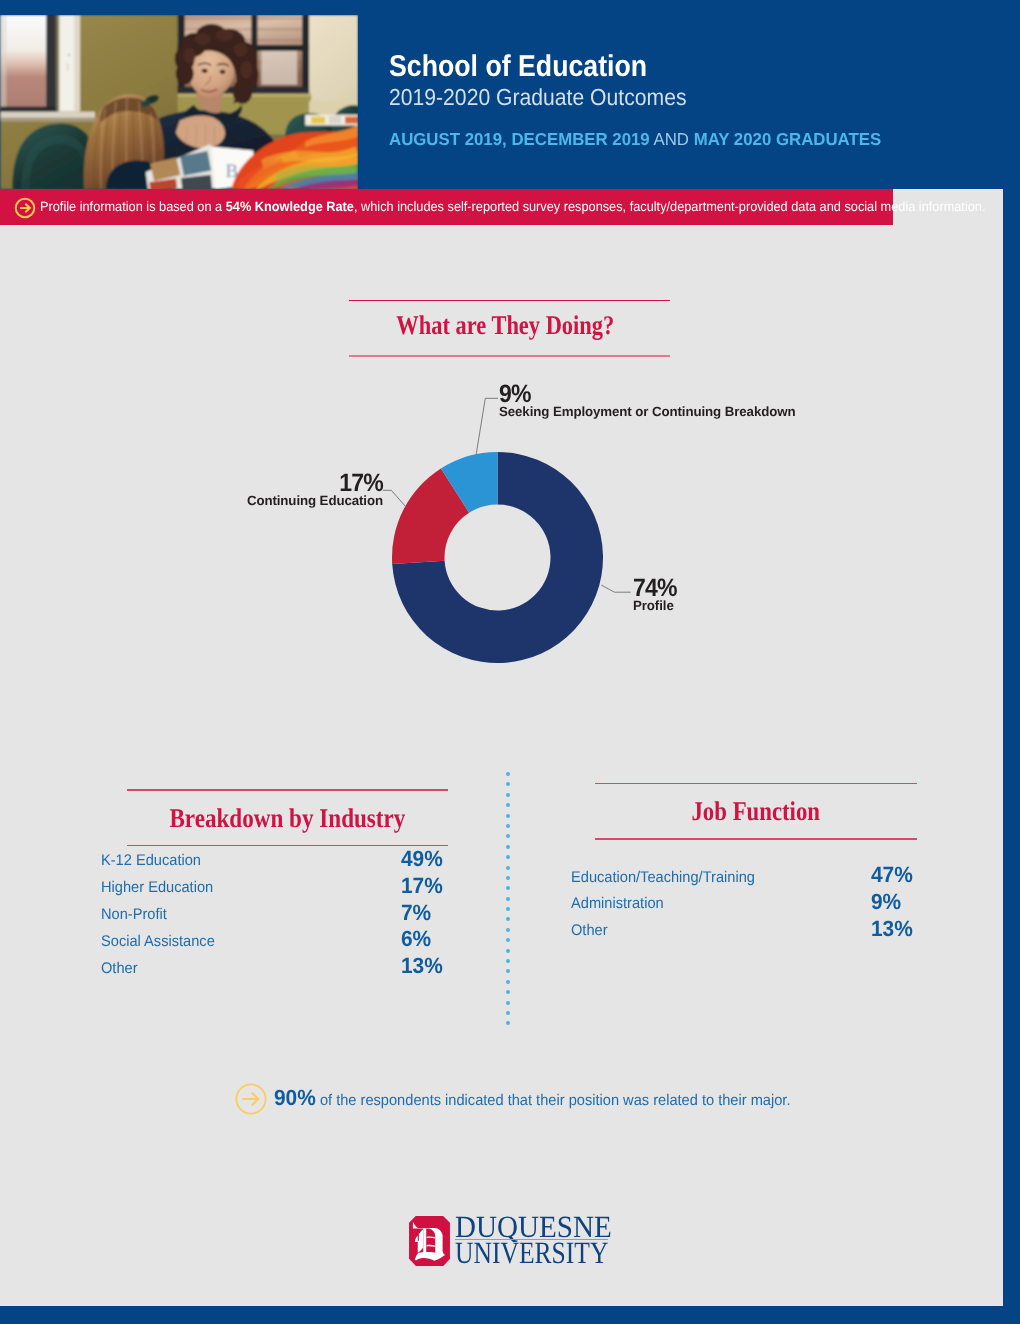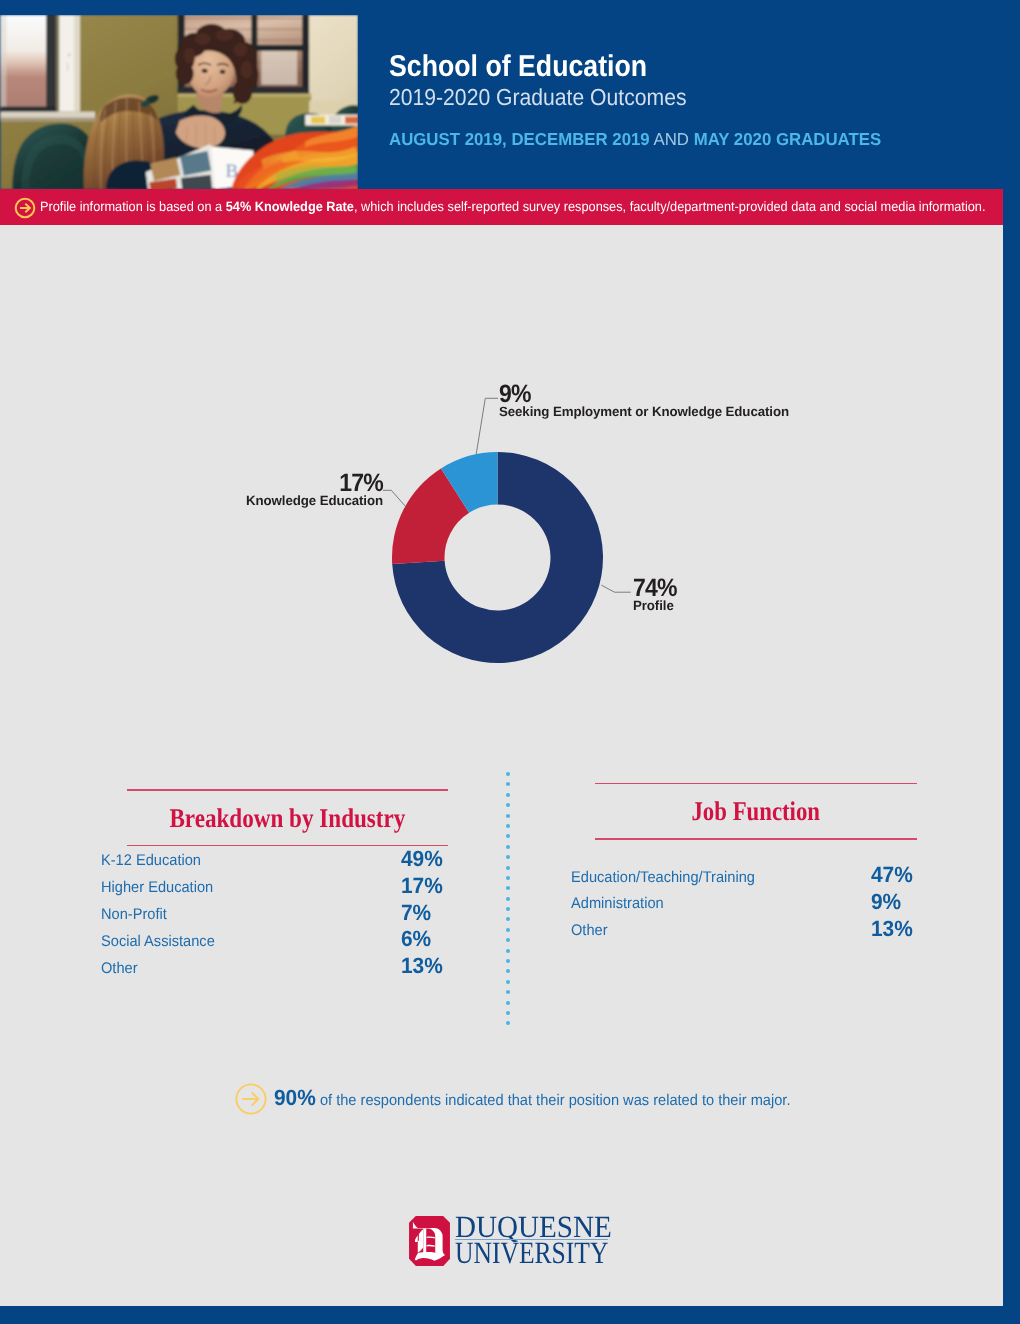--- a/index.html
+++ b/index.html
@@ -25,21 +25,21 @@
          transform:scaleX(0.89);transform-origin:left top;}
   .subtitle{position:absolute;left:-0.5px;top:73px;font-size:23.3px;color:#d3dfec;font-weight:400;
             line-height:1;white-space:nowrap;display:inline-block;
             transform:scaleX(0.908);transform-origin:left top;}
   .grads{position:absolute;left:-0.5px;top:118px;font-size:17.3px;font-weight:bold;color:#4cb8e8;
          line-height:1;white-space:nowrap;display:inline-block;
          transform:scaleX(0.973);transform-origin:left top;}
   .grads .and{font-weight:400;color:#9ec9e6;}
 
   
-  .kbar{position:absolute;left:0;top:189px;width:1003px;height:36px;background:#d11242;}
+  .kbar{position:absolute;left:0;top:189px;width:893px;height:36px;background:#d11242;}
   .kbar-icon{position:absolute;left:13.5px;top:8.3px;width:22px;height:22px;}
   .kbar-text{position:absolute;left:40.2px;top:11px;color:#fff;font-size:13.6px;font-weight:400;
              line-height:1;white-space:nowrap;display:inline-block;
              transform:scaleX(0.938);transform-origin:left top;}
   .kbar-text .hl{font-weight:bold;}
 
   
   .sec-head{position:absolute;}
   .rule{position:absolute;left:0;background:#d11242;}
   .sec-title{position:absolute;left:0;width:100%;text-align:center;white-space:nowrap;
@@ -296,42 +296,47 @@
 
   <div class="kbar">
     <svg class="kbar-icon" viewBox="0 0 22 22" xmlns="http://www.w3.org/2000/svg">
       <circle cx="11" cy="11" r="9.3" fill="none" stroke="#fac751" stroke-width="2"></circle>
       <path d="M6.0 11 H15.6" stroke="#fac751" stroke-width="2" fill="none" stroke-linecap="butt"></path>
       <path d="M11.3 6.8 L15.9 11 L11.3 15.2" stroke="#fac751" stroke-width="2" fill="none" stroke-linecap="butt" stroke-linejoin="miter"></path>
     </svg>
     <div class="kbar-text"><span>Profile information is based on a</span><span>&nbsp;</span><span class="hl">54% Knowledge Rate</span><span>, which includes self-reported survey responses, faculty/department-provided data and social media information.</span></div>
   </div>
 
+  <div class="sec-head" style="left:349px;top:299.5px;width:320.5px;height:60px;">
+    <div class="rule" style="top:0;width:320.5px;height:1.6px;background:#d11242;"></div>
+    <div class="sec-title" style="top:12.3px;font-size:27px;transform:scaleX(0.831);left:-4px;">What are They Doing?</div>
+    <div class="rule" style="top:55.5px;width:320.5px;height:1.6px;background:#e4798f;"></div>
+  </div>
 
   <svg class="donut" style="left:250px;top:380px;" width="520" height="290" viewBox="0 0 520 290" xmlns="http://www.w3.org/2000/svg">
 
     <g>
       <path d="M 247.5 72 A 105.5 105.5 0 1 1 142.20818015081736 184.12439981034262 L 194.6045833933016 180.82789753505364 A 53 53 0 1 0 247.5 124.5 Z" fill="#1e356c"></path>
       <path d="M 142.20818015081736 184.12439981034262 A 105.5 105.5 0 0 1 190.9702731297158 88.42340385953743 L 219.10117986611314 132.75061994839322 A 53 53 0 0 0 194.6045833933016 180.82789753505364 Z" fill="#c21f38"></path>
       <path d="M 190.9702731297158 88.42340385953743 A 105.5 105.5 0 0 1 247.4999999999999 72 L 247.49999999999994 124.5 A 53 53 0 0 0 219.10117986611314 132.75061994839322 Z" fill="#2b94d5"></path>
     </g>
     <g stroke="#7b7c7e" stroke-width="1" fill="none">
       <path d="M 226.2 74.2 L 235.3 18.3 L 248 18.3"></path>
       <path d="M 155.6 126.5 L 141.3 110.3 L 133 110.3"></path>
       <path d="M 351.3 205.1 L 364.5 212.2 L 380.7 212.2"></path>
     </g>
   </svg>
 
   <div class="lab" style="left:499px;top:382px;">
     <span class="lab-pct">9%</span>
-    <span class="lab-txt">Seeking Employment or Knowledge Education</span>
+    <span class="lab-txt">Seeking Employment or Continuing Breakdown</span>
   </div>
   <div class="lab right-al" style="left:0px;top:471px;width:383px;">
     <span class="lab-pct">17%</span>
-    <span class="lab-txt">Knowledge Education</span>
+    <span class="lab-txt">Continuing Education</span>
   </div>
   <div class="lab" style="left:633px;top:576px;">
     <span class="lab-pct">74%</span>
     <span class="lab-txt">Profile</span>
   </div>
 
   <div class="sec-head" style="left:127px;top:789px;width:320.8px;height:58px;">
     <div class="rule" style="top:0;width:320.8px;height:1.6px;background:#d9486a;"></div>
     <div class="sec-title" style="top:15.8px;font-size:27px;transform:scaleX(0.856);">Breakdown by Industry</div>
     <div class="rule" style="top:55.8px;width:320.8px;height:1.6px;background:#d9486a;"></div>

